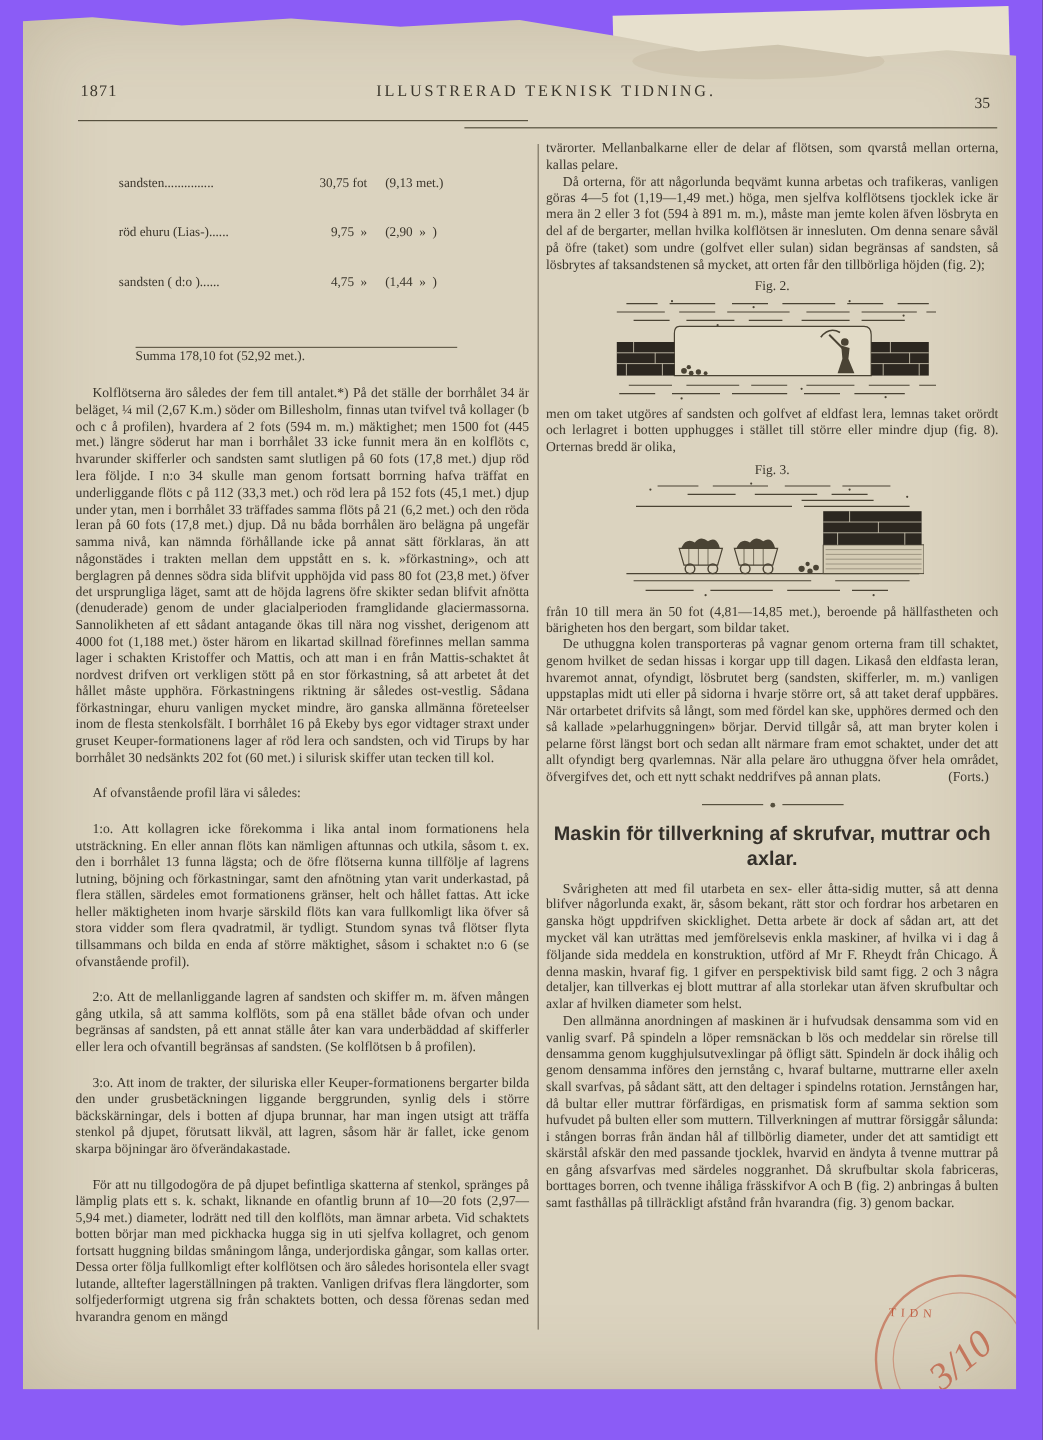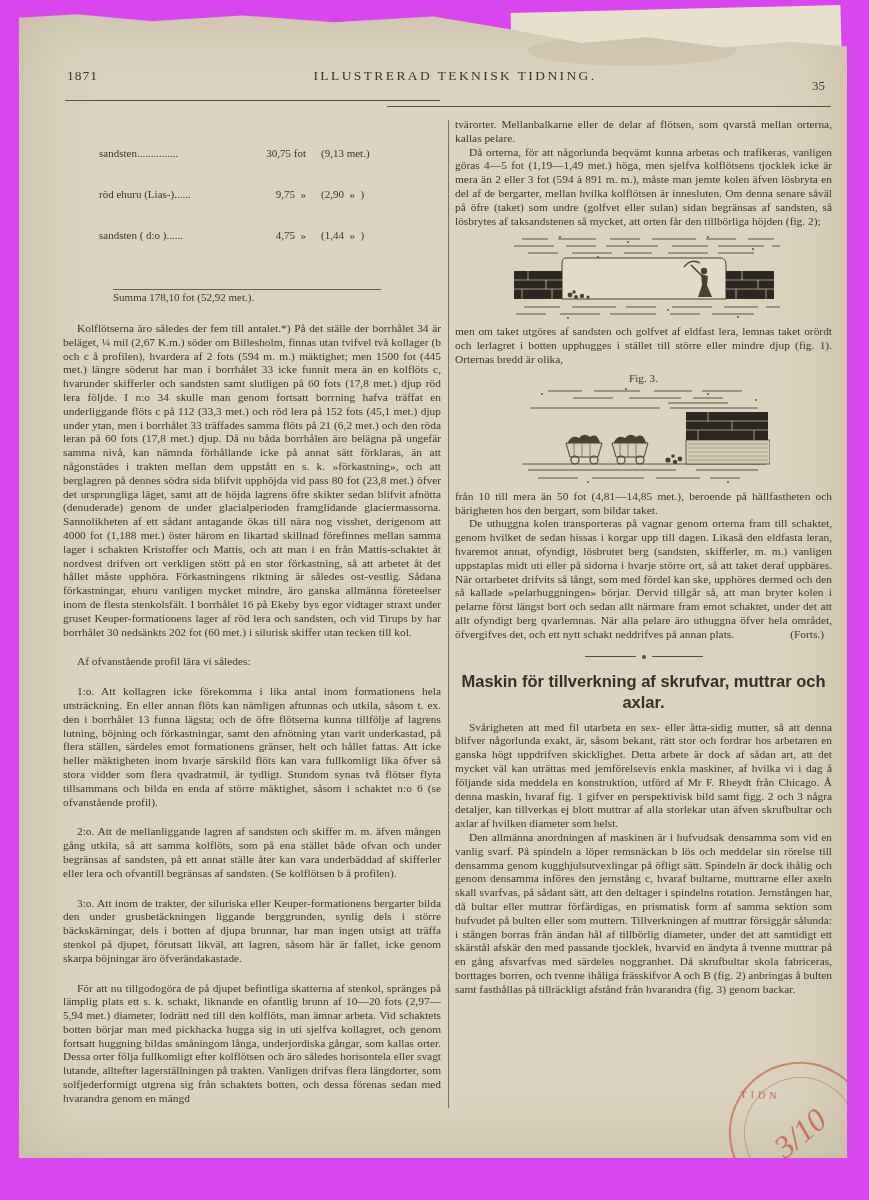--- a/index.html
+++ b/index.html
@@ -1,18 +1,18 @@
 <!DOCTYPE html>
 <html><head>
 <meta charset="utf-8">
 <style>
   * { margin:0; padding:0; box-sizing:border-box; }
   body { width:869px; height:1200px; background:#17140e; overflow:hidden;
          font-family:"Liberation Serif","DejaVu Serif",serif; }
-  .scan { position:relative; width:869px; height:1200px; background:#d946ef; overflow:hidden; }
+  .scan { position:relative; width:869px; height:1200px; background:#8b5cf6; overflow:hidden; }
 
   .torn-sliver { position:absolute; top:9px; right:28px; width:330px; height:42px;
                  background:#e7e0cd; transform:rotate(-1.4deg); }
 
   .paper { position:absolute; left:19px; top:12px; width:828px; height:1146px;
            background:#dbd3bf; overflow:hidden; color:#3b362c;
            clip-path:polygon(0 0.5%, 7% 0.2%, 16% 0.8%, 27% 0.3%, 38% 0.9%, 50% 0.4%,
                              60% 1.6%, 68% 2.7%, 76% 2.2%, 85% 3.1%, 93% 2.6%, 100% 3%,
                              100% 100%, 0 100%);
            box-shadow: inset 0 0 70px rgba(110,92,55,.22); }
@@ -127,20 +127,21 @@
         </div>
       </div>
 
       <div class="col-divider"></div>
 
       <div class="col-right">
         <p class="para no-indent">tvärorter.  Mellanbalkarne eller de delar af flötsen, som qvarstå mellan orterna, kallas pelare.</p>
         <p class="para">Då orterna, för att någorlunda beqvämt kunna arbetas och trafikeras, vanligen göras 4—5 fot (1,19—1,49 met.) höga, men sjelfva kolflötsens tjocklek icke är mera än 2 eller 3 fot (594 à 891 m. m.), måste man jemte kolen äfven lösbryta en del af de bergarter, mellan hvilka kolflötsen är innesluten.  Om denna senare såväl på öfre (taket) som undre (golfvet eller sulan) sidan begränsas af sandsten, så lösbrytes af taksandstenen så mycket, att orten får den tillbörliga höjden (fig. 2);</p>
 
         <figure class="fig">
+          <figcaption>Fig. 2.</figcaption>
           <svg width="272" height="88" viewBox="0 0 272 88">
             <g stroke="#4a4334" stroke-width="0.9" fill="none">
               <path d="M14 6 h26 m10 0 h38 m14 0 h30 m12 0 h44 m10 0 h30 m12 0 h26"></path>
               <path d="M6 13 h40 m12 0 h30 m10 0 h52 m14 0 h36 m10 0 h46 m8 0 h14"></path>
               <path d="M20 20 h30 m14 0 h40 m12 0 h28 m16 0 h40 m10 0 h36"></path>
               <path d="M16 74 h36 m12 0 h44 m10 0 h30 m16 0 h40 m12 0 h34 m8 0 h18"></path>
               <path d="M8 81 h30 m14 0 h40 m10 0 h46 m14 0 h30 m12 0 h42"></path>
             </g>
             <g fill="#4a4334">
               <circle cx="52" cy="4" r="0.9"></circle>
@@ -164,21 +165,21 @@
               <circle cx="66" cy="59" r="1.8"></circle>
                 <circle cx="80" cy="64" r="1.6"></circle>
             </g>
             <circle cx="196" cy="38" r="3.2" fill="#4a4334"></circle>
             <path d="M193 41 L200 43 L199 52 L204 64 L190 64 L194 52 Z" fill="#4a4334"></path>
             <path d="M195 44 L183 32" stroke="#4a4334" stroke-width="1.6"></path>
             <path d="M176 34 Q183 25 192 30" stroke="#4a4334" stroke-width="1.4" fill="none"></path>
           </svg>
         </figure>
 
-        <p class="para no-indent">men om taket utgöres af sandsten och golfvet af eldfast lera, lemnas taket orördt och lerlagret i botten upphugges i stället till större eller mindre djup (fig. 1).  Orternas bredd är olika,</p>
+        <p class="para no-indent">men om taket utgöres af sandsten och golfvet af eldfast lera, lemnas taket orördt och lerlagret i botten upphugges i stället till större eller mindre djup (fig. 8).  Orternas bredd är olika,</p>
 
         <figure class="fig">
           <figcaption>Fig. 3.</figcaption>
           <svg width="252" height="100" viewBox="0 0 252 100">
             <g stroke="#4a4334" stroke-width="0.9" fill="none">
               <path d="M30 5 h34 m12 0 h46 m14 0 h38 m10 0 h40"></path>
               <path d="M55 12 h40 m16 0 h52 m12 0 h30"></path>
               <path d="M12 22 h130 m10 0 h88"></path>
               <path d="M150 17 h60"></path>
               <path d="M4 78 h244"></path>

